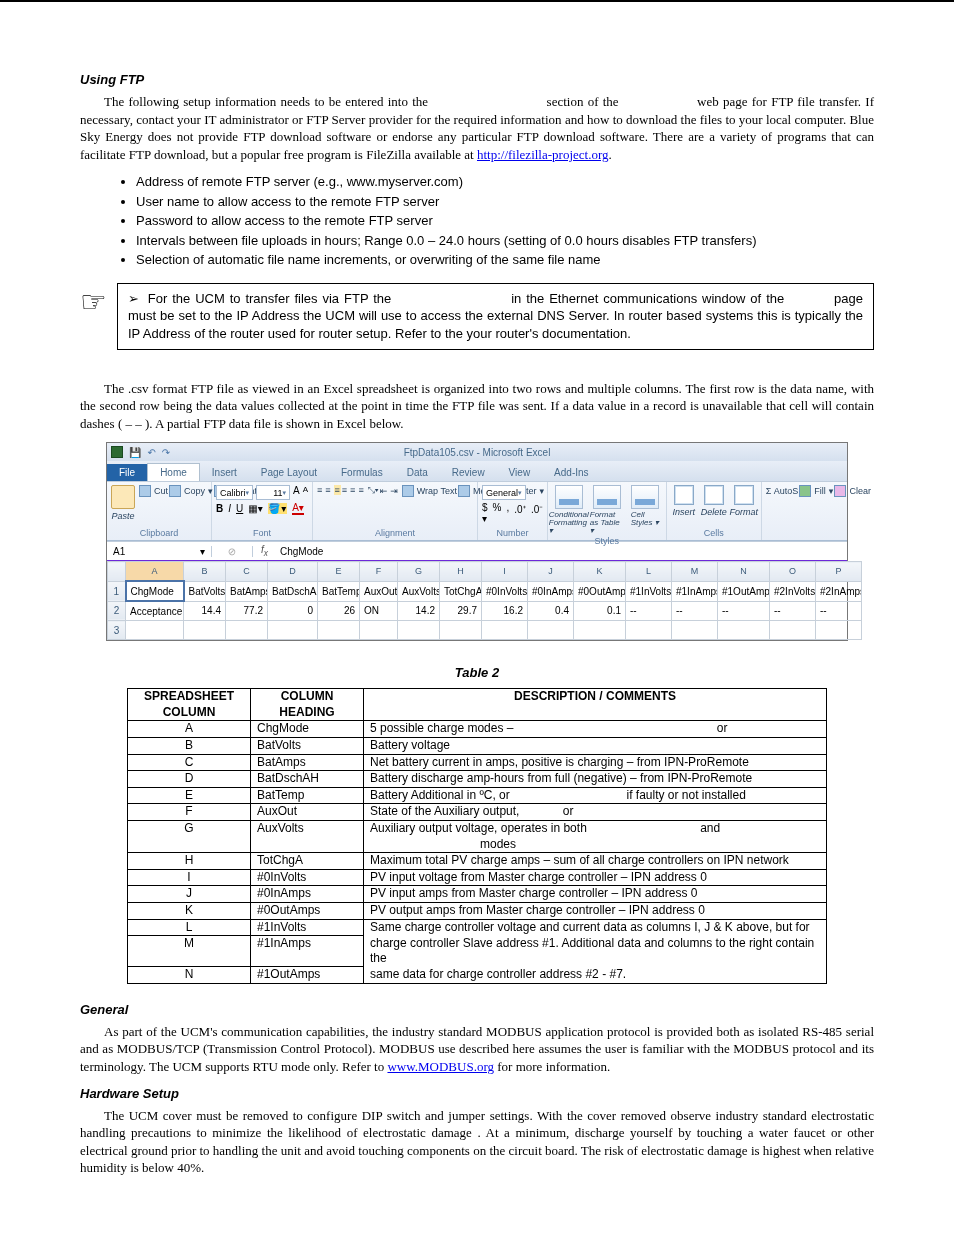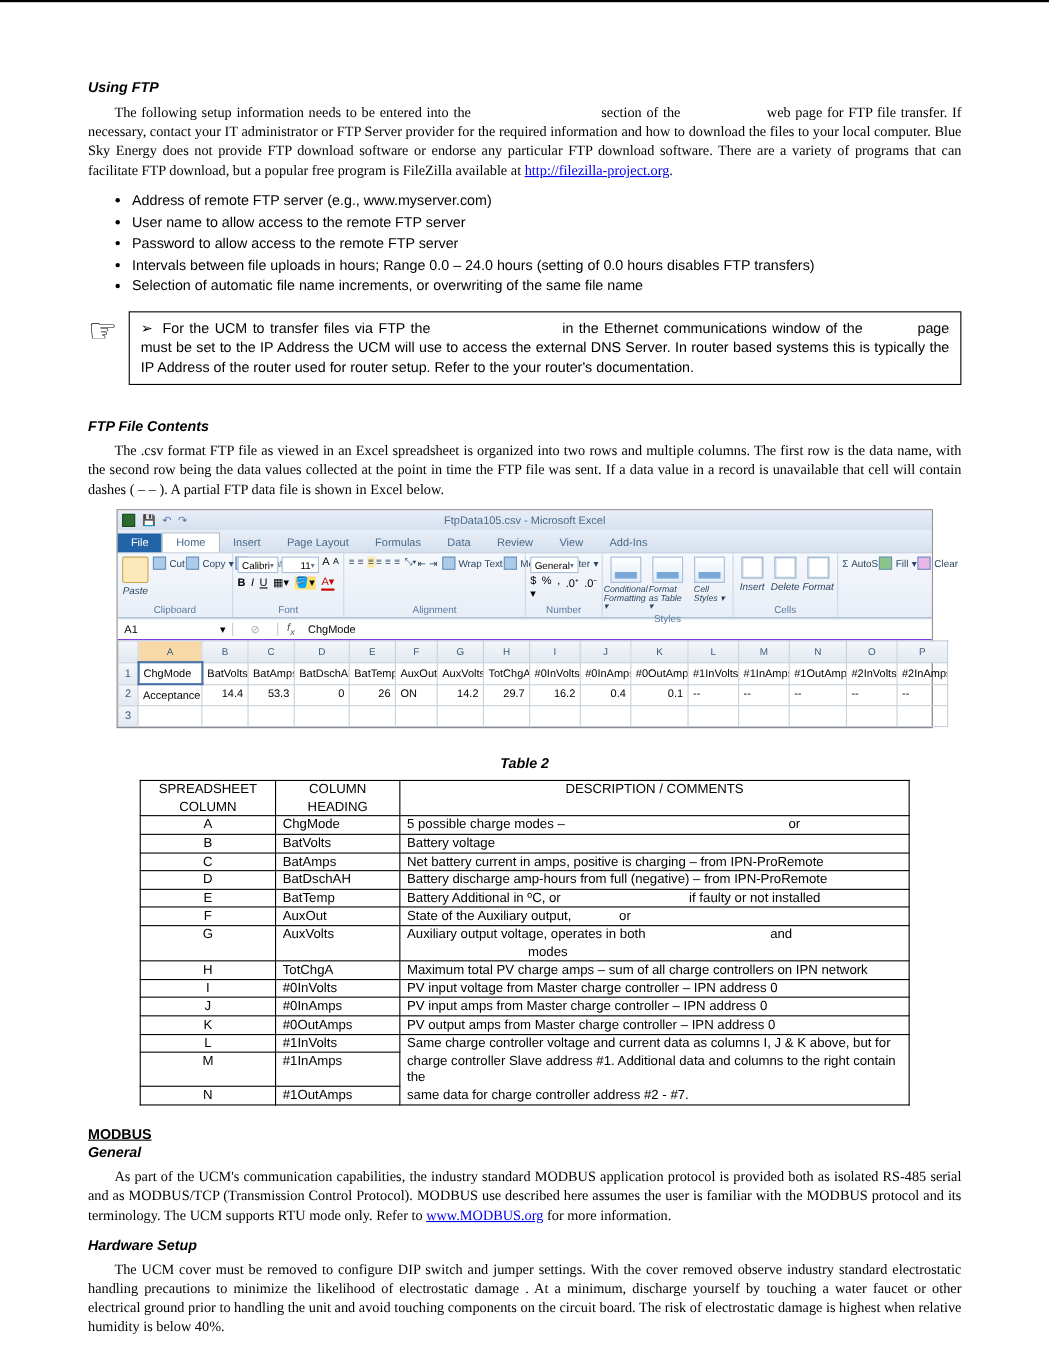--- a/index.html
+++ b/index.html
@@ -24,21 +24,21 @@
     text-align: justify;
     line-height: 1.35;
   }
   .indent { text-indent: 24px; font-family: Liberation Serif, serif; }
   a { color: #0000EE; text-decoration: underline; }
   ul.bullets {
     margin: 6px 0 14px 40px;
     padding: 0;
   }
   ul.bullets li {
-    margin: 2px 0;
+    margin: 2px 16px;
     line-height: 1.35;
   }
   .note-row {
     display: flex;
     align-items: flex-start;
     gap: 10px;
     margin: 0 0 30px 0;
   }
   .hand-icon {
     font-size: 30px;
@@ -262,21 +262,21 @@
     font-size: 12px;
   }
   table.desc th, table.desc td {
     border: 1px solid #000;
     padding: 0px 6px;
     vertical-align: top;
     line-height: 1.3;
   }
   table.desc th {
     background: #fff;
-    font-weight: normal;
+    font-weight: bold;
     text-align: center;
   }
   table.desc td.c { text-align: center; }
 
   .subheading {
     font-weight: bold;
     text-decoration: underline;
     margin: 18px 0 2px 0;
   }
   .gap { display:inline-block; width: 110px; }
@@ -312,21 +312,20 @@
     <div class="note-box">
       <span class="arrow">➢</span>
       <span>For the UCM to transfer files via FTP the </span>
       <span class="gap"></span>
       <span> in the Ethernet communications window of the </span>
       <span class="gap-sm"></span>
       <span> page must be set to the IP Address the UCM will use to access the external DNS Server. In router based systems this is typically the IP Address of the router used for router setup. Refer to the your router's documentation.</span>
     </div>
   </div>
 
-  <div class="section-heading">FTP File Contents</div>
   <p class="para indent">The .csv format FTP file as viewed in an Excel spreadsheet is organized into two rows and multiple columns. The first row is the data name, with the second row being the data values collected at the point in time the FTP file was sent. If a data value in a record is unavailable that cell will contain dashes ( – – ). A partial FTP data file is shown in Excel below.</p>
 
   <div class="excel">
     <div class="titlebar">
       <span class="qat-icon"></span>
       <span style="color:#4a76a8;">💾</span>
       <span style="color:#4a76a8;">↶</span>
       <span style="color:#4a76a8;">↷</span>
       <span class="titletext">FtpData105.csv - Microsoft Excel</span>
     </div>
@@ -550,21 +549,21 @@
           <td>#1InVolts</td>
           <td>#1InAmps</td>
           <td>#1OutAmps</td>
           <td>#2InVolts</td>
           <td>#2InAmps</td>
         </tr>
         <tr>
           <td class="rowhdr">2</td>
           <td>Acceptance</td>
           <td style="text-align:right">14.4</td>
-          <td style="text-align:right">53.3</td>
+          <td style="text-align:right">77.2</td>
           <td style="text-align:right">0</td>
           <td style="text-align:right">26</td>
           <td>ON</td>
           <td style="text-align:right">14.2</td>
           <td style="text-align:right">29.7</td>
           <td style="text-align:right">16.2</td>
           <td style="text-align:right">0.4</td>
           <td style="text-align:right">0.1</td>
           <td>--</td>
           <td>--</td>
@@ -671,21 +670,20 @@
           <td style="border-top:none;border-bottom:none">charge controller Slave address #1. Additional data and columns to the right contain the</td>
         </tr>
     <tr>
           <td class="c">N</td>
           <td>#1OutAmps</td>
           <td style="border-top:none">same data for charge controller address #2 - #7.</td>
         </tr>
   </tbody>
     </table>
 
-  <div class="subheading">MODBUS</div>
   <div class="section-heading" style="margin-top:2px">General</div>
   <p class="para indent">
     <span>As part of the UCM's communication capabilities, the industry standard MODBUS application protocol is provided both as isolated RS-485 serial and as MODBUS/TCP (Transmission Control Protocol). MODBUS use described here assumes the user is familiar with the MODBUS protocol and its terminology. The UCM supports RTU mode only. Refer to </span>
     <a>www.MODBUS.org</a>
     <span> for more information.</span>
   </p>
 
   <div class="section-heading">Hardware Setup</div>
   <p class="para indent">The UCM cover must be removed to configure DIP switch and jumper settings. With the cover removed observe industry standard electrostatic handling precautions to minimize the likelihood of electrostatic damage . At a minimum, discharge yourself by touching a water faucet or other electrical ground prior to handling the unit and avoid touching components on the circuit board. The risk of electrostatic damage is highest when relative humidity is below 40%.</p>
 

